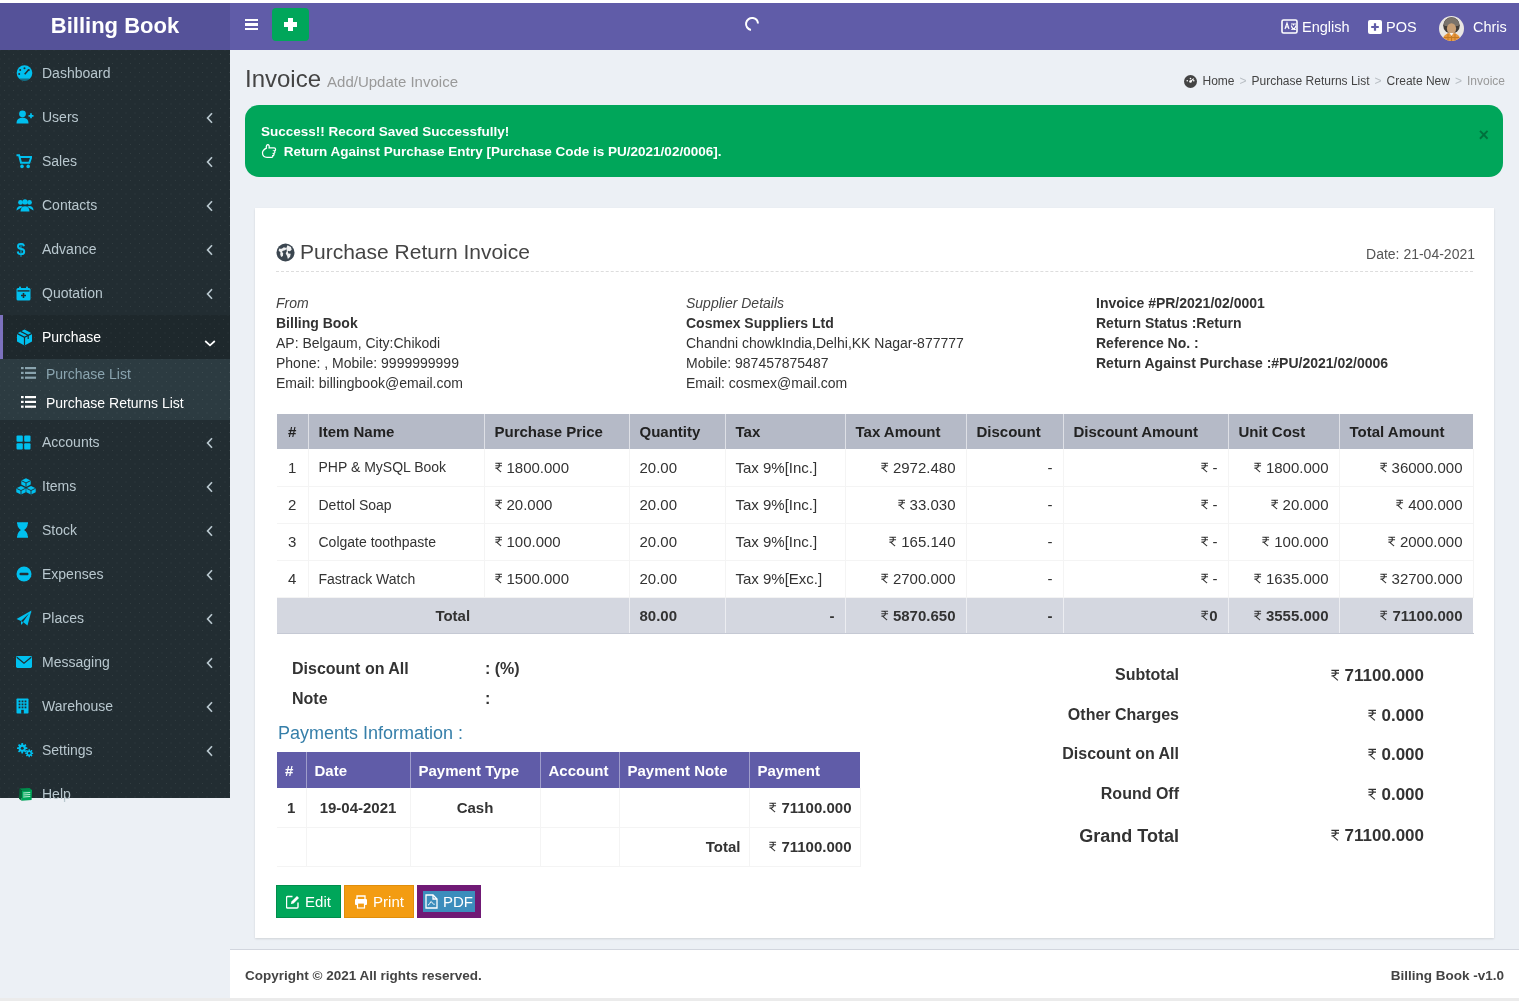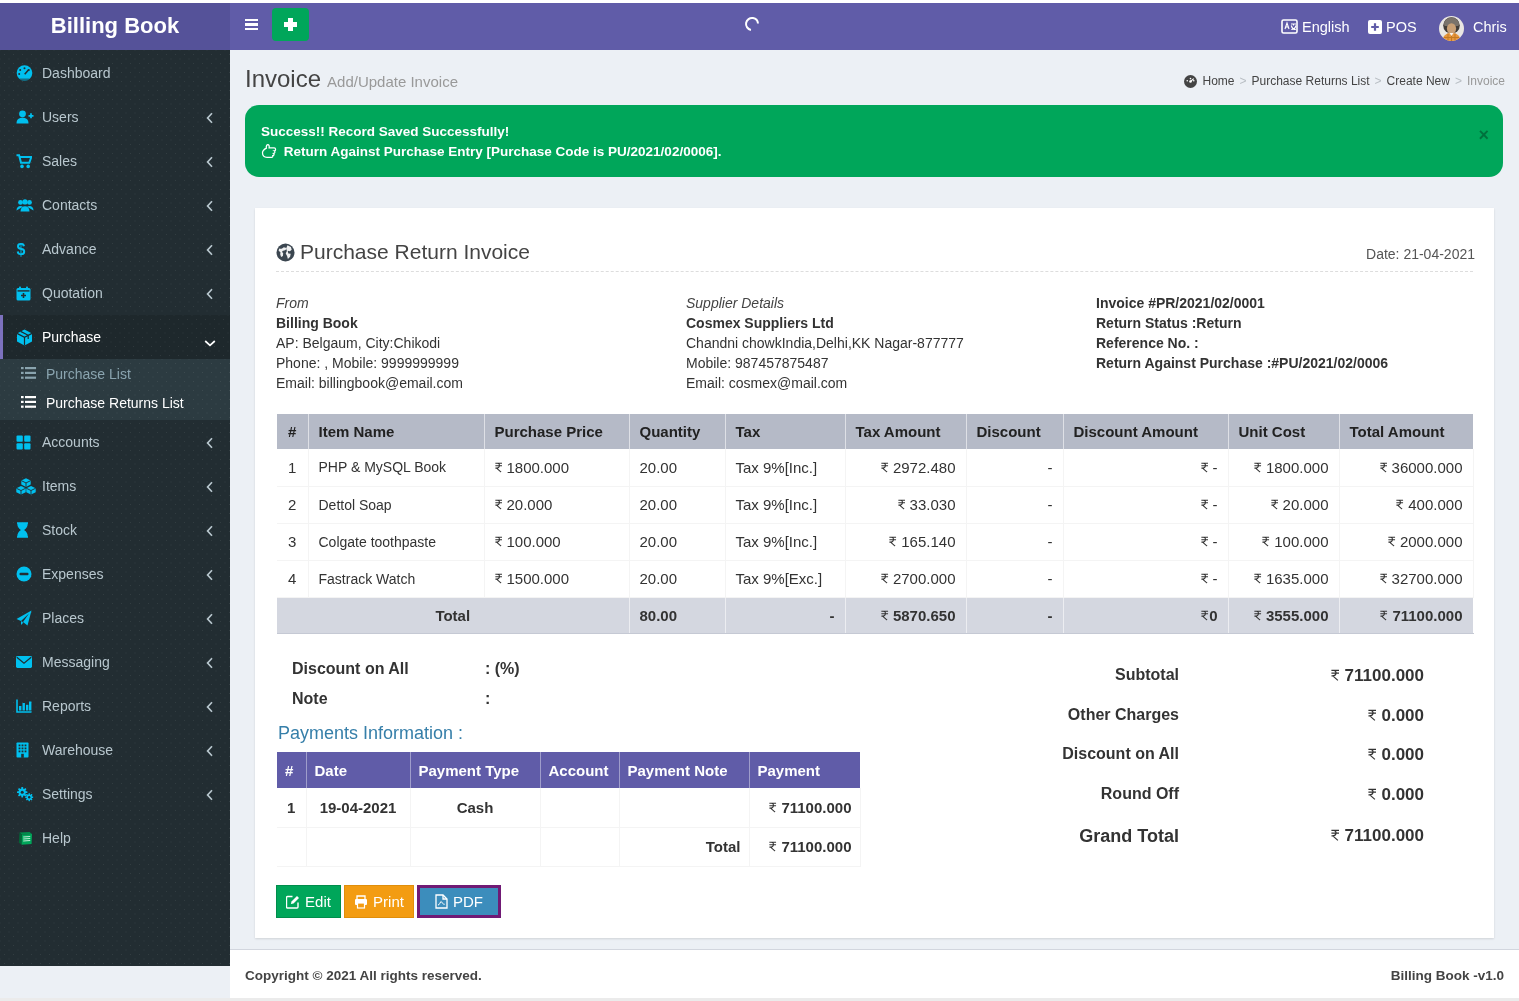--- a/index.html
+++ b/index.html
@@ -14,21 +14,21 @@
   font-size:22px; font-weight:bold; text-align:center; line-height:45px; z-index:21; }
 #hamb { left:245px; top:19px; width:13px; z-index:22; }
 #hamb div { height:2.4px; background:#fff; margin-bottom:2px; }
 #plusbtn { z-index:22; left:272px; top:8px; width:37px; height:33px; background:#00a65a; border-radius:4px; }
 #plusbtn i { position:absolute; left:12px; top:10px; width:13px; height:13px; }
 #plusbtn i:before { content:""; position:absolute; left:4.2px; top:0; width:4.6px; height:13px; background:#fff; }
 #plusbtn i:after { content:""; position:absolute; left:0; top:4.2px; width:13px; height:4.6px; background:#fff; }
 #spinner { left:744px; top:16px; z-index:22; }
 .nav-right { z-index:22; top:3px; height:47px; color:#fff; font-size:14.5px; display:flex; align-items:center; }
 
-#sidebar { top:50px; left:0; width:230px; height:916px; background:#222d32; z-index:15;
+#sidebar { top:50px; left:0; width:230px; height:748px; background:#222d32; z-index:15;
   background-image:radial-gradient(circle, rgba(255,255,255,.075) 0.8px, transparent 1px),
                    radial-gradient(circle, rgba(255,255,255,.075) 0.8px, transparent 1px);
   background-size:9px 9px; background-position:0 0, 4.5px 4.5px; }
 .menu { list-style:none; } .menu:first-child { margin-top:1px; }
 .menu > li > a { display:flex; align-items:center; height:44px; color:#b8c7ce; font-size:14px;
   padding-left:16px; text-decoration:none; position:relative; }
 .menu > li.active { background:#1e282c; border-left:3px solid #7c71bd; background-image:radial-gradient(circle, rgba(255,255,255,.075) 0.8px, transparent 1px),
                    radial-gradient(circle, rgba(255,255,255,.075) 0.8px, transparent 1px);
   background-size:9px 9px; background-position:0 0, 4.5px 4.5px; }
 .menu > li.active > a { color:#fff; padding-left:13px; }
@@ -77,21 +77,21 @@
   font-size:15px; color:#333; font-weight:bold; }
 #ptable th { background:#605ca8; color:#fff; text-align:left; height:36px; padding:0 8px;
   border-right:1px solid rgba(255,255,255,.4); }
 #ptable td { height:39px; padding:0 8px; border-bottom:1px solid #f4f4f4; border-right:1px solid #f4f4f4; }
 #ptable .c { text-align:center; } #ptable .r { text-align:right; }
 
 .btn { top:677px; height:33px; border-radius:0; color:#fff; font-size:15px; display:flex;
   align-items:center; justify-content:center; gap:5px; font-weight:normal; }
 #bedit { left:21px; width:65px; background:#00a65a; border:1px solid #008d4c; }
 #bprint { left:89px; width:70px; background:#f39c12; border:1px solid #e08e0b;text-align:right; }
-#bpdf { left:162px; width:84px; background:#3c8dbc; border:3px solid #701a75; }
+#bpdf { left:162px; width:64px; background:#3c8dbc; border:6px solid #701a75; }
 
 .srow { right:70px; width:560px; display:flex; justify-content:space-between; }
 .srow .sl { font-size:16px; font-weight:bold; color:#333; width:315px; text-align:right; }
 .srow .sv { font-size:17px; font-weight:bold; color:#333; text-align:right; flex:1; }
 
 #footer { top:949px; left:230px; width:1289px; height:49px; background:#fff; border-top:1px solid #d2d6de;
   font-size:13.5px; font-weight:bold; color:#444; }
 #footer .l { position:absolute; left:15px; top:18px; }
 #footer .r { position:absolute; right:15px; top:18px; }
 #botstrip { top:998px; left:0; width:1519px; height:3px; background:#ebebeb; z-index:40; }
@@ -328,33 +328,20 @@
             <svg width="16" height="12" viewBox="0 0 16 12">
               <rect x="0" y="0" width="16" height="12" rx="1.4" fill="#00c0ef"></rect>
               <path d="M0.8 1.2 L8 7.2 L15.2 1.2" stroke="#222d32" stroke-width="1.2" fill="none"></path>
             </svg>
           </span>Messaging<span class="chev"><svg width="7" height="12" viewBox="0 0 7 12">
               <path d="M6 1.2 L1.6 6 L6 10.8" stroke="#b8c7ce" stroke-width="1.7" fill="none"></path>
             </svg></span></a>
       </li>
     <li>
         <a><span class="mico">
-            <svg width="16" height="14" viewBox="0 0 16 14">
-              <path d="M1 0.5 V13 H15.5" stroke="#00c0ef" stroke-width="1.6" fill="none"></path>
-              <rect x="3" y="7" width="2.4" height="4.5" fill="#00c0ef"></rect>
-              <rect x="6.5" y="4" width="2.4" height="7.5" fill="#00c0ef"></rect>
-              <rect x="10" y="5.8" width="2.4" height="5.7" fill="#00c0ef"></rect>
-              <rect x="13" y="2.5" width="2.4" height="9" fill="#00c0ef"></rect>
-            </svg>
-          </span>Reports<span class="chev"><svg width="7" height="12" viewBox="0 0 7 12">
-              <path d="M6 1.2 L1.6 6 L6 10.8" stroke="#b8c7ce" stroke-width="1.7" fill="none"></path>
-            </svg></span></a>
-      </li>
-    <li>
-        <a><span class="mico">
             <svg width="13" height="16" viewBox="0 0 13 16">
               <rect x="0.5" y="0.5" width="12" height="15" rx="0.8" fill="#00c0ef"></rect>
               <g fill="#222d32">
                 <rect x="2.6" y="2.5" width="1.8" height="1.8"></rect>
                 <rect x="5.6" y="2.5" width="1.8" height="1.8"></rect>
                 <rect x="8.6" y="2.5" width="1.8" height="1.8"></rect>
                 <rect x="2.6" y="5.5" width="1.8" height="1.8"></rect>
                 <rect x="5.6" y="5.5" width="1.8" height="1.8"></rect>
                 <rect x="8.6" y="5.5" width="1.8" height="1.8"></rect>
                 <rect x="2.6" y="8.5" width="1.8" height="1.8"></rect>

